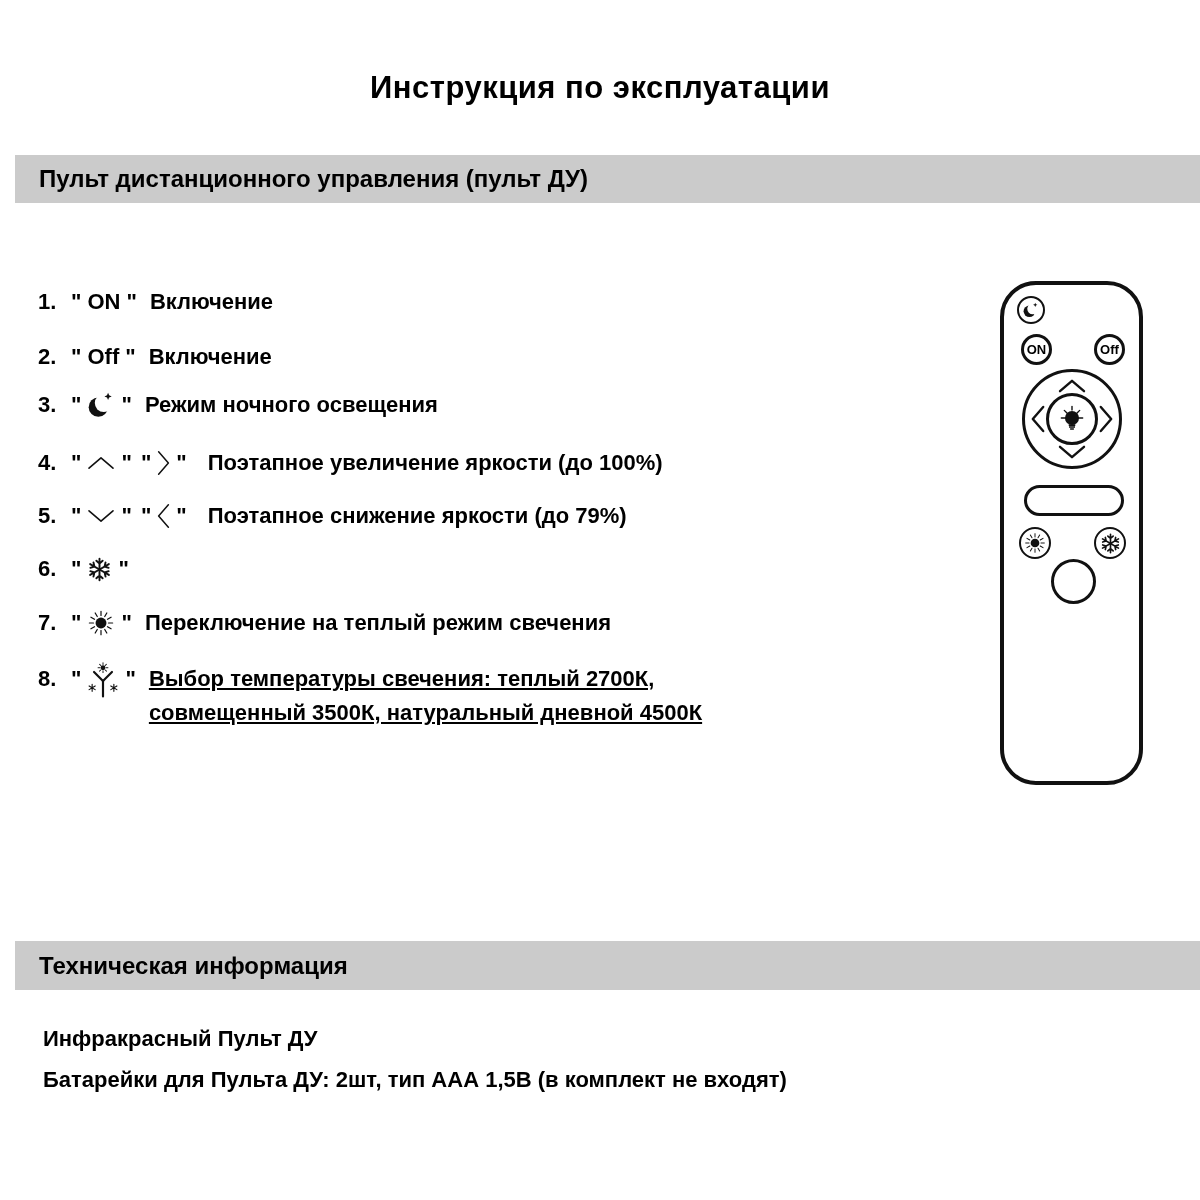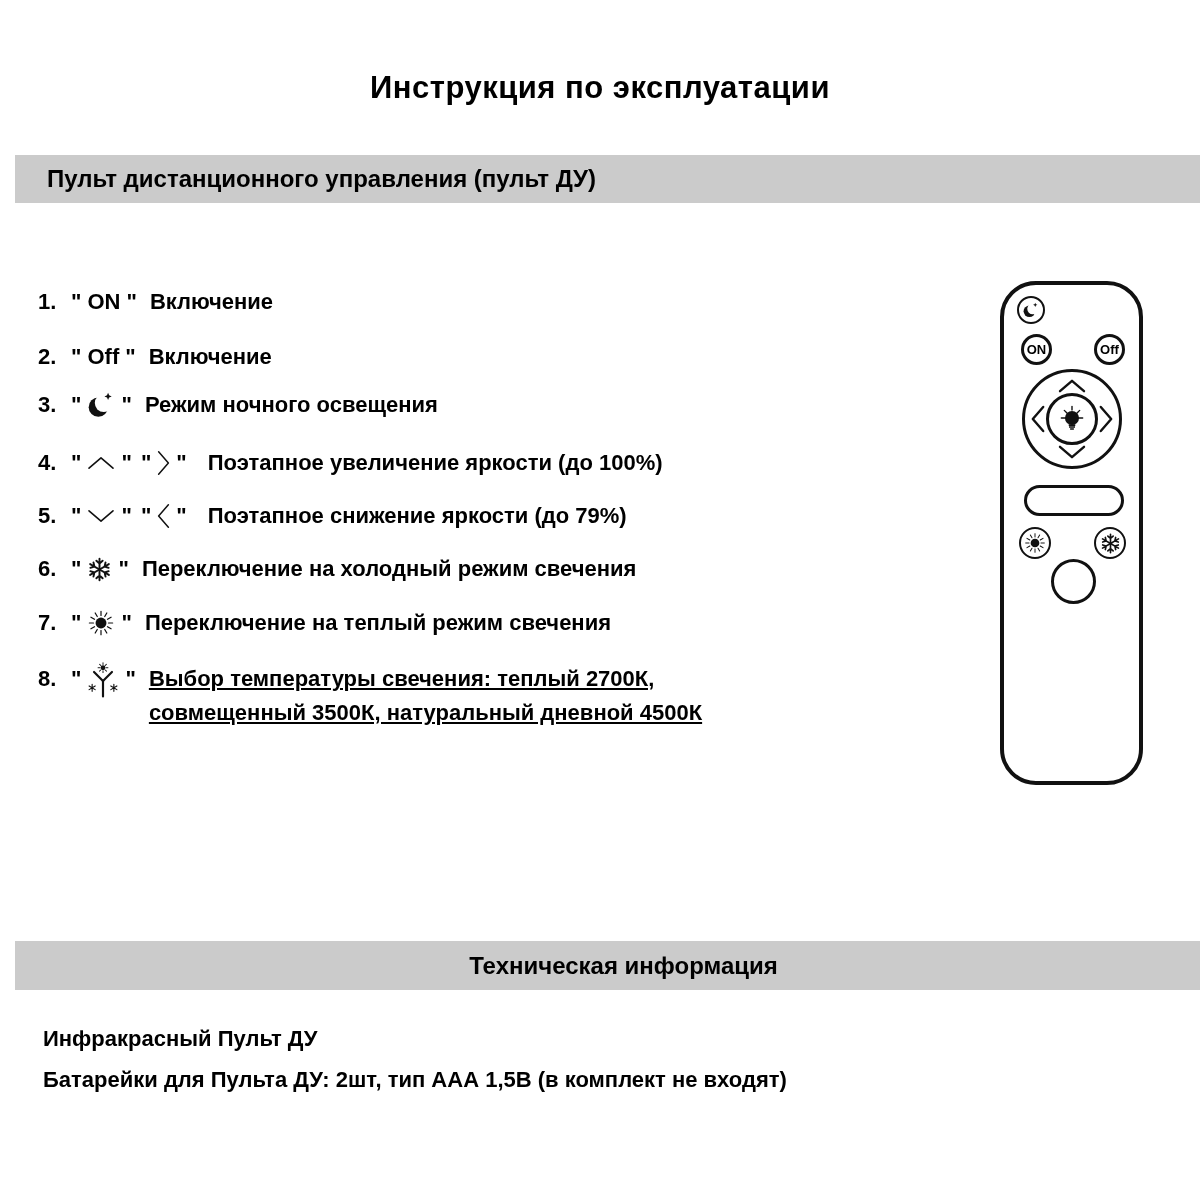--- a/index.html
+++ b/index.html
@@ -9,25 +9,25 @@
   }
   .canvas{position:absolute;left:0;top:0;width:1124px;height:1200px;}
 
   .title{
     position:absolute;left:0;top:70px;width:1200px;margin:0;
     text-align:center;font-size:31px;font-weight:bold;letter-spacing:.5px;
   }
 
   .bar{
     position:absolute;left:15px;width:1185px;height:48px;background:#cbcbcb;
-    display:flex;align-items:center;padding-left:32px;box-sizing:border-box;
+    display:flex;align-items:center;padding-left:24px;box-sizing:border-box;
     font-size:24px;font-weight:bold;
   }
   .bar1{top:155px;}
-  .bar2{top:941px;height:49px;justify-content:center;}
+  .bar2{top:941px;height:49px;}
 
   .row{
     position:absolute;left:38px;display:flex;align-items:center;
     font-size:22px;line-height:30px;white-space:nowrap;
   }
   .num{width:30px;flex:0 0 auto;}
   .q{margin:0 3px;}
   .btn-label{padding:0 3px;}
   .icon-wrap{display:inline-flex;align-items:center;justify-content:center;margin:0 2px;}
   .item-text{margin-left:10px;}
@@ -244,21 +244,20 @@
 
   <div class="row" style="top:554px">
     <span class="num">6.</span>
     <span class="q">"</span>
     <span class="icon-wrap">
         <svg width="27" height="27">
           <use href="#icon-snowflake"></use>
         </svg>
       </span>
     <span class="q">"</span>
-    <span class="item-text">Переключение на холодный режим свечения</span>
   </div>
 
   <div class="row" style="top:608px">
     <span class="num">7.</span>
     <span class="q">"</span>
     <span class="icon-wrap">
         <svg width="30" height="30">
           <use href="#icon-sun"></use>
         </svg>
       </span>

